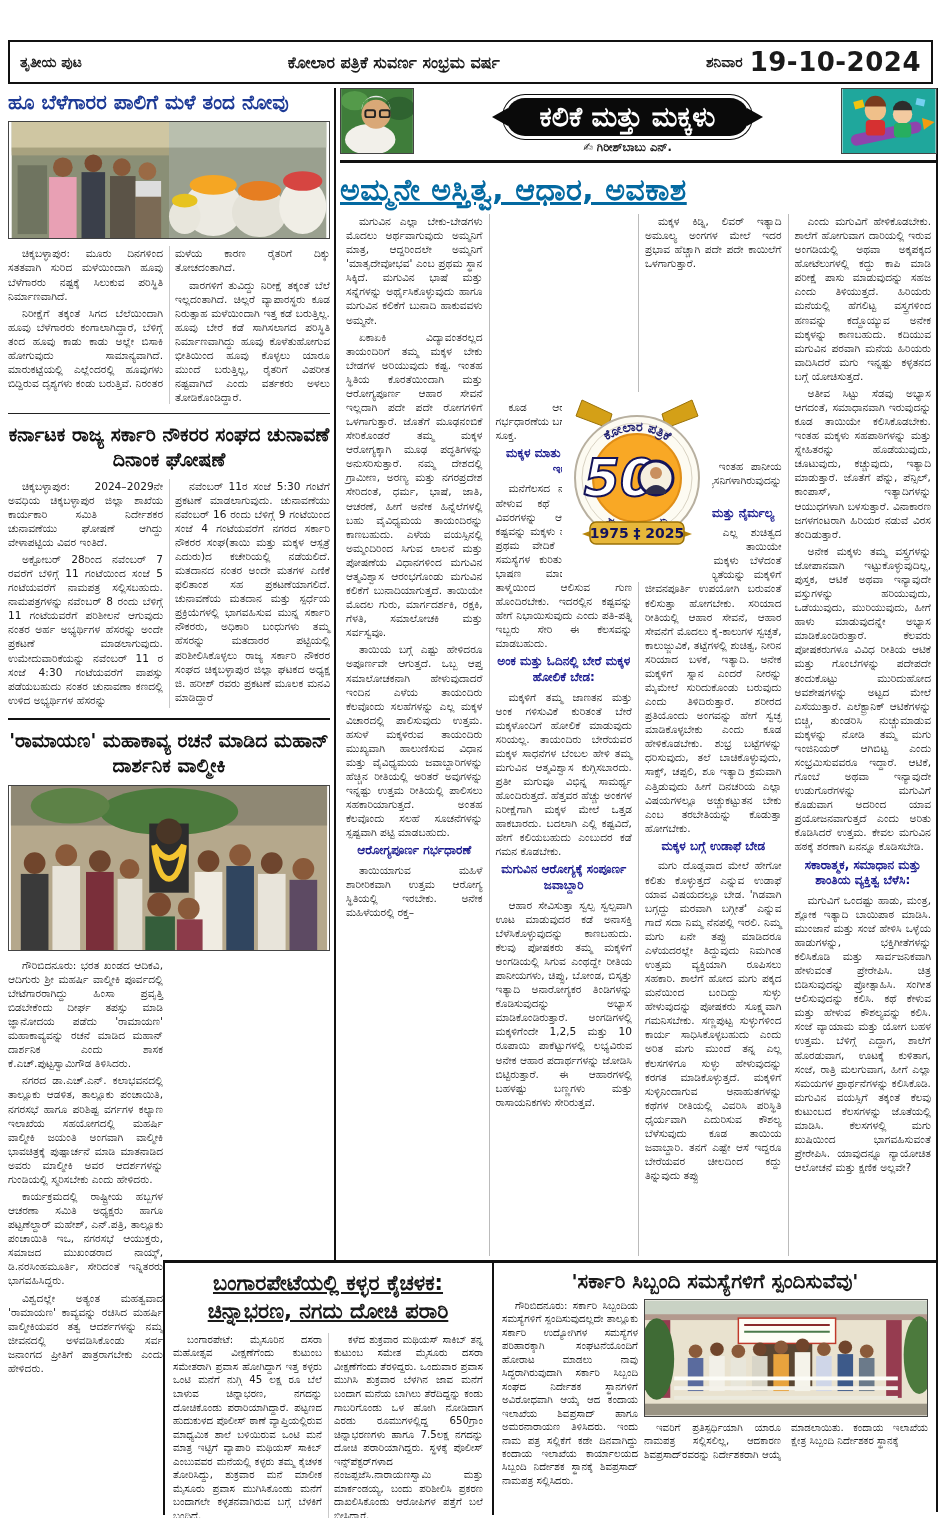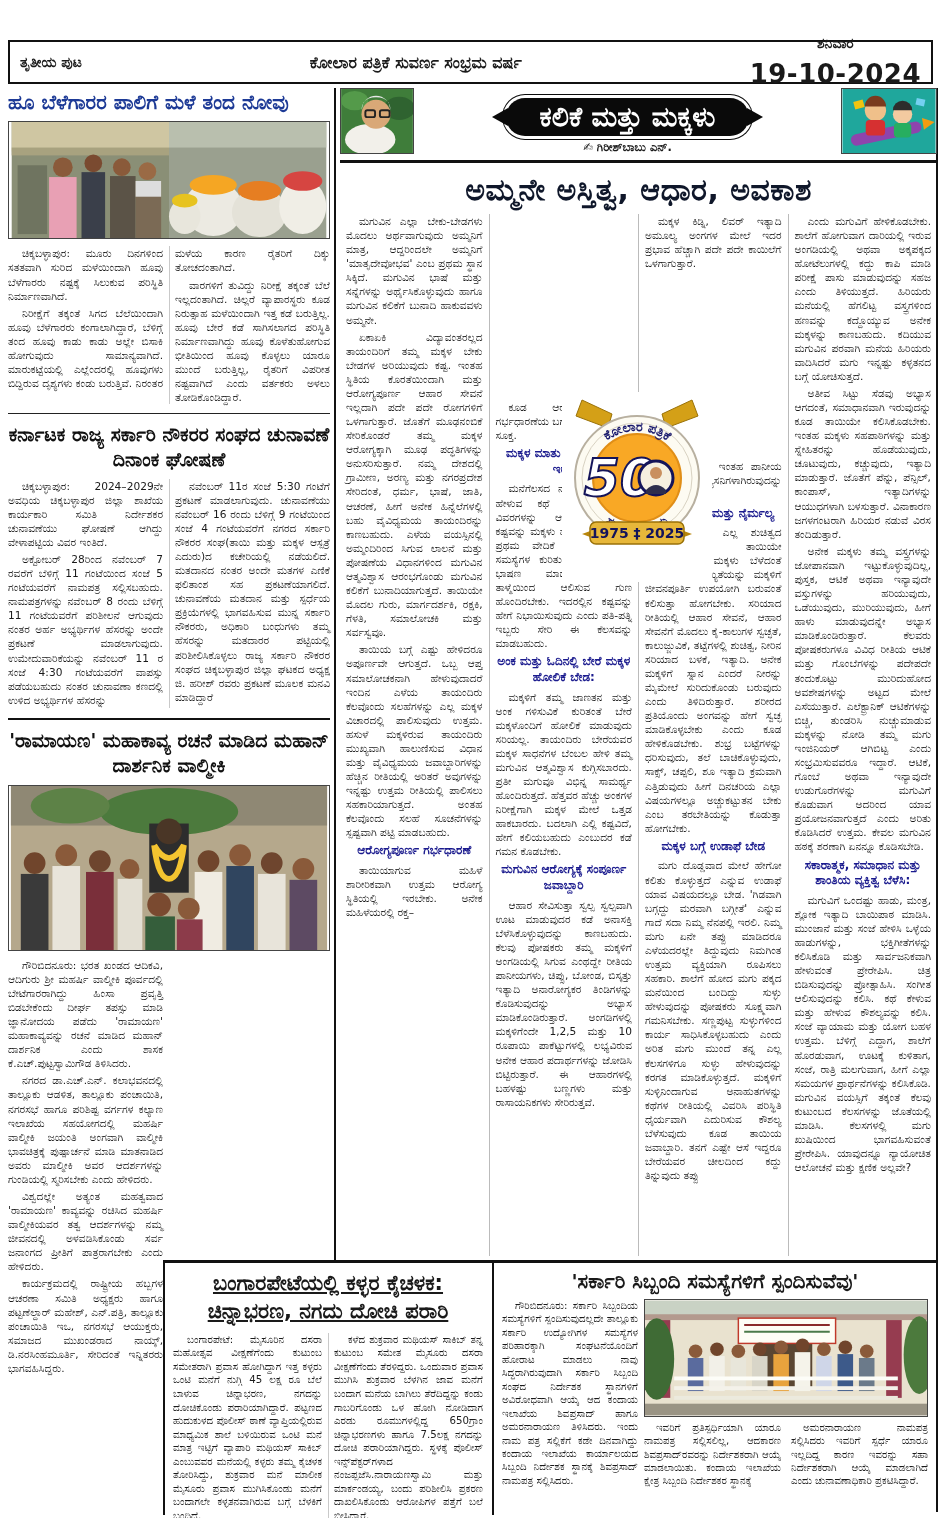--- a/index.html
+++ b/index.html
@@ -3,21 +3,21 @@
 <meta charset="utf-8">
 <style>
   html,body{margin:0;padding:0;background:#e9e9e4;}
   #page{position:relative;width:945px;height:1518px;background:#ffffff;
         font-family:"DejaVu Sans","Liberation Sans",sans-serif;color:#1a1a1a;overflow:hidden;}
   
   #headerbar{position:absolute;left:8px;top:40px;width:925px;height:44px;border:2px solid #111;
              display:flex;align-items:center;justify-content:space-between;padding:12px 10px;box-sizing:border-box;background:#fff;}
   .hdr-left{font-size:14px;font-weight:bold;}
   .hdr-center{font-size:16px;font-weight:bold;}
-  .hdr-right{display:flex;align-items:center;gap:7px;flex-direction:column;}
+  .hdr-right{display:flex;align-items:center;gap:7px;}
   .hdr-day{font-size:14px;font-weight:bold;}
   .hdr-date{font-size:26px;font-weight:bold;letter-spacing:.5px;}
   
   #leftcol{position:absolute;left:8px;top:90px;width:322px;}
   .a-headline{color:#1d3a96;font-weight:bold;font-size:20px;line-height:1.22;margin:0 0 7px 0;}
   .b-headline,.c-headline{color:#111;font-weight:bold;font-size:19px;line-height:1.3;text-align:center;margin:8px 0 7px 0;}
   .photo-frame{border:1px solid #444;box-sizing:border-box;width:100%;display:block;}
   .twocol{column-count:2;column-gap:12px;column-rule:1px solid #c9c9c9;
           font-size:10.6px;line-height:1.33;text-align:justify;margin-top:7px;}
   .twocol p,.article-text p{margin:0 0 3px 0;text-indent:14px;}
@@ -30,21 +30,21 @@
   #banner-wrap{flex:1;display:flex;flex-direction:column;align-items:center;justify-content:flex-end;}
   #banner{position:relative;background:#0a0a0a;color:#fff;border-radius:26px;padding:3px 34px;
           font-size:27px;font-weight:bold;white-space:nowrap;
           box-shadow:0 0 0 3px #fff,0 0 0 4px #0a0a0a;}
   #banner:before,#banner:after{content:"";position:absolute;top:50%;width:0;height:0;
           border-top:9px solid transparent;border-bottom:9px solid transparent;margin-top:-9px;}
   #banner:before{left:-14px;border-right:16px solid #0a0a0a;}
   #banner:after{right:-14px;border-left:16px solid #0a0a0a;}
   #byline{font-size:11.5px;font-weight:bold;margin-top:4px;}
   #main-rule{border:0;border-top:3px solid #111;margin:6px 0 0 0;}
-  #feature-headline{color:#0f172a;font-size:30px;font-weight:bold;text-align:center;margin:9px 0 6px 0;letter-spacing:.5px;}
+  #feature-headline{color:#0369a1;font-size:30px;font-weight:bold;text-align:left;margin:9px 0 6px 0;letter-spacing:.5px;text-decoration:underline;}
   #feature-body{position:relative;display:flex;gap:0;height:1042px;overflow:hidden;}
   .fcol{flex:1;padding:0 6px;font-size:10.6px;line-height:1.33;text-align:justify;}
   .fcol + .fcol{border-left:1px solid #bbb;}
   .fcol p{margin:0 0 3px 0;text-indent:13px;}
   .fcol h4{color:#1b1b8e;font-size:12px;line-height:1.3;text-align:center;margin:4px 0;}
   
   #jubilee{position:absolute;left:222px;top:178px;width:150px;height:190px;background:#fff;z-index:3;
            display:flex;align-items:center;justify-content:center;}
   
   #vrule-left{position:absolute;left:334px;top:88px;width:2px;height:1172px;background:#111;}
@@ -154,22 +154,22 @@
         <circle cx="296" cy="84" r="11" fill="#8a5a3a"></circle>
           <rect x="282" y="95" width="28" height="71" fill="#5d4a63"></rect>
         <circle cx="150" cy="120" r="12" fill="#7a4a30"></circle>
           <rect x="136" y="132" width="30" height="34" fill="#355e3b"></rect>
         <circle cx="180" cy="124" r="11" fill="#8a5a3a"></circle>
           <rect x="168" y="135" width="26" height="31" fill="#8c3b4a"></rect>
       </svg>
       <div class="twocol article-text">
           <p>ಗೌರಿಬಿದನೂರು: ಭರತ ಖಂಡದ ಆದಿಕವಿ, ಆದಿಗುರು ಶ್ರೀ ಮಹರ್ಷಿ ವಾಲ್ಮೀಕಿ ಪೂರ್ವದಲ್ಲಿ ಬೇಟೆಗಾರರಾಗಿದ್ದು ಹಿಂಸಾ ಪ್ರವೃತ್ತಿ ಬಿಡಬೇಕೆಂದು ದೀರ್ಘ ತಪಸ್ಸು ಮಾಡಿ ಜ್ಞಾನೋದಯ ಪಡೆದು 'ರಾಮಾಯಣ' ಮಹಾಕಾವ್ಯವನ್ನು ರಚನೆ ಮಾಡಿದ ಮಹಾನ್ ದಾರ್ಶನಿಕ ಎಂದು ಶಾಸಕ ಕೆ.ಎಚ್.ಪುಟ್ಟಸ್ವಾಮಿಗೌಡ ತಿಳಿಸಿದರು.</p>
           <p>ನಗರದ ಡಾ.ಎಚ್.ಎನ್. ಕಲಾಭವನದಲ್ಲಿ ತಾಲ್ಲೂಕು ಆಡಳಿತ, ತಾಲ್ಲೂಕು ಪಂಚಾಯಿತಿ, ನಗರಸಭೆ ಹಾಗೂ ಪರಿಶಿಷ್ಟ ವರ್ಗಗಳ ಕಲ್ಯಾಣ ಇಲಾಖೆಯ ಸಹಯೋಗದಲ್ಲಿ ಮಹರ್ಷಿ ವಾಲ್ಮೀಕಿ ಜಯಂತಿ ಅಂಗವಾಗಿ ವಾಲ್ಮೀಕಿ ಭಾವಚಿತ್ರಕ್ಕೆ ಪುಷ್ಪಾರ್ಚನೆ ಮಾಡಿ ಮಾತನಾಡಿದ ಅವರು ಮಾಲ್ಮೀಕಿ ಅವರ ಆದರ್ಶಗಳನ್ನು ಗುಂಡಿಯಲ್ಲಿ ಸ್ಮರಿಸಬೇಕು ಎಂದು ಹೇಳಿದರು.</p>
+          <p>ಕಾರ್ಯಕ್ರಮದಲ್ಲಿ ರಾಷ್ಟ್ರೀಯ ಹಬ್ಬಗಳ ಆಚರಣಾ ಸಮಿತಿ ಅಧ್ಯಕ್ಷರು ಹಾಗೂ ಪಟ್ಟಣೆಲ್ದಾರ್ ಮಹೇಶ್, ಎನ್.ಪತ್ರಿ, ತಾಲ್ಲೂಕು ಪಂಚಾಯಿತಿ ಇಒ, ನಗರಸಭೆ ಆಯುಕ್ತರು, ಸಮಾಜದ ಮುಖಂಡರಾದ ನಾಯ್ಕ್, ಡಿ.ನರಸಿಂಹಮೂರ್ತಿ, ಸೇರಿದಂತೆ ಇನ್ನಿತರರು ಭಾಗವಹಿಸಿದ್ದರು.</p>
           <p>ವಿಶ್ವದಲ್ಲೇ ಅತ್ಯಂತ ಮಹತ್ವವಾದ 'ರಾಮಾಯಣ' ಕಾವ್ಯವನ್ನು ರಚಿಸಿದ ಮಹರ್ಷಿ ವಾಲ್ಮೀಕಿಯವರ ತತ್ವ ಆದರ್ಶಗಳನ್ನು ನಮ್ಮ ಜೀವನದಲ್ಲಿ ಅಳವಡಿಸಿಕೊಂಡು ಸರ್ವ ಜನಾಂಗದ ಪ್ರೀತಿಗೆ ಪಾತ್ರರಾಗಬೇಕು ಎಂದು ಹೇಳಿದರು.</p>
-          <p>ಕಾರ್ಯಕ್ರಮದಲ್ಲಿ ರಾಷ್ಟ್ರೀಯ ಹಬ್ಬಗಳ ಆಚರಣಾ ಸಮಿತಿ ಅಧ್ಯಕ್ಷರು ಹಾಗೂ ಪಟ್ಟಣೆಲ್ದಾರ್ ಮಹೇಶ್, ಎನ್.ಪತ್ರಿ, ತಾಲ್ಲೂಕು ಪಂಚಾಯಿತಿ ಇಒ, ನಗರಸಭೆ ಆಯುಕ್ತರು, ಸಮಾಜದ ಮುಖಂಡರಾದ ನಾಯ್ಕ್, ಡಿ.ನರಸಿಂಹಮೂರ್ತಿ, ಸೇರಿದಂತೆ ಇನ್ನಿತರರು ಭಾಗವಹಿಸಿದ್ದರು.</p>
         </div>
     </div>
   </div>
 
   <div id="vrule-left"></div>
   <div id="vrule-right"></div>
   <div id="hrule-bottom"></div>
 
   <div id="main">
     <div id="masthead">
@@ -321,19 +321,18 @@
             <circle cx="228" cy="52" r="7" fill="#8a5a3a"></circle>
               <rect x="220" y="59" width="16" height="34" fill="#6b7a8a"></rect>
           </g>
           <rect x="30" y="78" width="230" height="4" fill="#fdfdf8"></rect>
           <rect x="30" y="88" width="230" height="4" fill="#f4f2ea"></rect>
           <rect x="30" y="98" width="230" height="4" fill="#eceade"></rect>
           <rect x="0" y="106" width="290" height="12" fill="#9a9484"></rect>
         </svg>
         <div id="e-undertext">
           <p>ಇವರಿಗೆ ಪ್ರತಿಸ್ಪರ್ಧಿಯಾಗಿ ಯಾರೂ ನಾಮಪತ್ರ ಸಲ್ಲಿಸಲಿಲ್ಲ, ಆದಕಾರಣ ಶಿವಪ್ರಸಾದ್‌ರವರನ್ನು ನಿರ್ದೇಶಕರಾಗಿ ಆಯ್ಕೆ ಮಾಡಲಾಯಿತು. ಕಂದಾಯ ಇಲಾಖೆಯ ಕ್ಷೇತ್ರ ಸಿಬ್ಬಂದಿ ನಿರ್ದೇಶಕರ ಸ್ಥಾನಕ್ಕೆ</p>
-          <p>ಅಮರನಾರಾಯಣ ನಾಮಪತ್ರ ಸಲ್ಲಿಸಿದರು ಇವರಿಗೆ ಸ್ಪರ್ಧೆ ಯಾರೂ ಇಲ್ಲದಿದ್ದ ಕಾರಣ ಇವರನ್ನು ಸಹಾ ನಿರ್ದೇಶಕರಾಗಿ ಆಯ್ಕೆ ಮಾಡಲಾಗಿದೆ ಎಂದು ಚುನಾವಣಾಧಿಕಾರಿ ಪ್ರಕಟಿಸಿದ್ದಾರೆ.</p>
         </div>
       </div>
     </div>
   </div>
 
 </div>
 
 </body></html>

